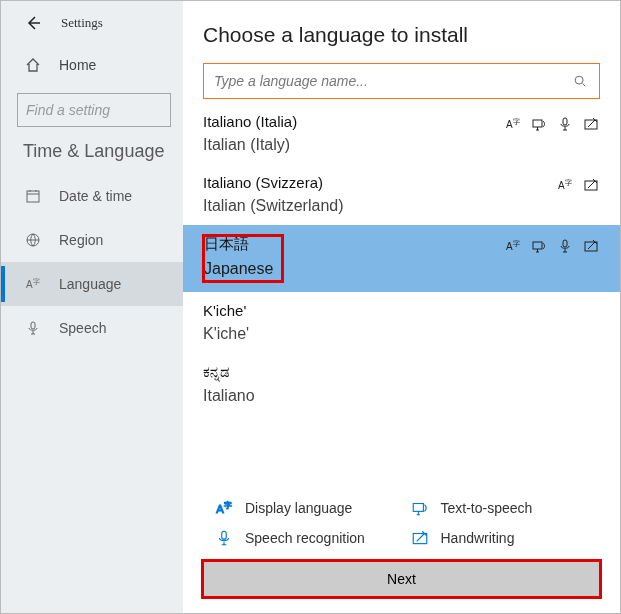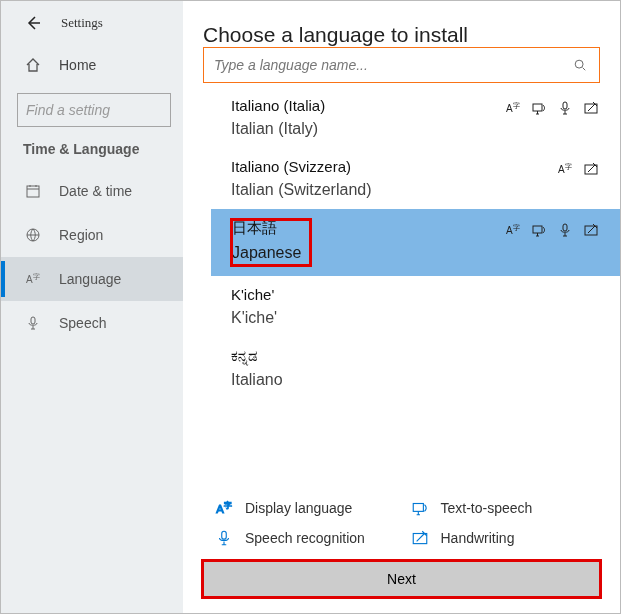--- a/index.html
+++ b/index.html
@@ -7,35 +7,35 @@
   .window { display: flex; width: 100%; height: 100%; border: 1px solid #bbb; }
   .sidebar { width: 182px; flex: 0 0 182px; background: #eceff1; display: flex; flex-direction: column; }
   .sidebar-top { display: flex; align-items: center; padding: 10px 0 10px 22px; height: 44px; font-family: Liberation Serif, serif; }
   .back-btn { width: 20px; height: 20px; display: flex; align-items: center; justify-content: center; margin-right: 18px; }
   .settings-title { font-size: 13px; color: #333; }
   .home-row { display: flex; align-items: center; padding: 10px 10px 10px 22px; color: #444; }
   .home-row .icon, .nav-item .icon { width: 20px; height: 20px; margin-right: 16px; display: flex; align-items: center; justify-content: center; }
   .search-box { margin: 8px 12px 14px 16px; height: 34px; border: 1px solid #a5a5a5; display: flex; align-items: center; padding: 0 8px; background: #eceff1; }
   .search-box input { flex: 1; border: none; outline: none; background: transparent; font-size: 14px; font-style: normal; color: #888; }
   .search-box input::placeholder { color: #9a9a9a; font-style: italic; }
-  .category { padding: 0 0 12px 22px; font-weight: 700; color: #5a5a5a; font-size: 14px; }
+  .category { padding: 0 0 12px 22px; font-weight: 400; color: #5a5a5a; font-size: 18px; }
   .nav-list { display: flex; flex-direction: column; }
   .nav-item { display: flex; align-items: center; padding: 12px 10px 12px 22px; color: #555; font-size: 14px; cursor: default; }
   .nav-item.active { background: #d5dade; position: relative; }
   .nav-item.active::before { content: ""; position: absolute; left: 0; top: 4px; bottom: 4px; width: 4px; background: #0078d4; }
 
   .main { flex: 1; background: #fff; display: flex; flex-direction: column; position: relative; }
   .main-pad { padding: 22px 20px 0 20px; }
-  .title { font-size: 21px; font-weight: 400; }
+  .title { font-size: 21px; font-weight: 400; margin-bottom: 16px; }
   .lang-search { height: 36px; border: 1px solid #f97316; display: flex; align-items: center; padding: 0 10px; }
   .lang-search input { flex: 1; border: none; outline: none; font-size: 14px; font-style: italic; color: #666; }
   .lang-search input::placeholder { color: #777; font-style: italic; }
 
   .list { flex: 1; overflow: hidden; margin-top: 4px; }
-  .lang-item { padding: 10px 20px 10px 20px; display: flex; align-items: flex-start; margin-left: 28px; }
+  .lang-item { padding: 10px 20px 10px 20px; display: flex; align-items: flex-start; }
   .lang-texts { flex: 1; display: flex; flex-direction: column; }
   .lang-native { font-size: 15px; color: #111; margin-bottom: 6px; }
   .lang-en { font-size: 16px; color: #444; }
   .lang-icons { display: flex; gap: 8px; align-items: center; margin-top: 2px; }
   .lang-item.selected { background: #7fb7e6; }
   .lang-item.selected .lang-en { color: #1a1a1a; }
   .mini-icon { width: 18px; height: 18px; display: flex; align-items: center; justify-content: center; }
 
   
   .red-box { outline: 3px solid #e00000; outline-offset: -2px; }

